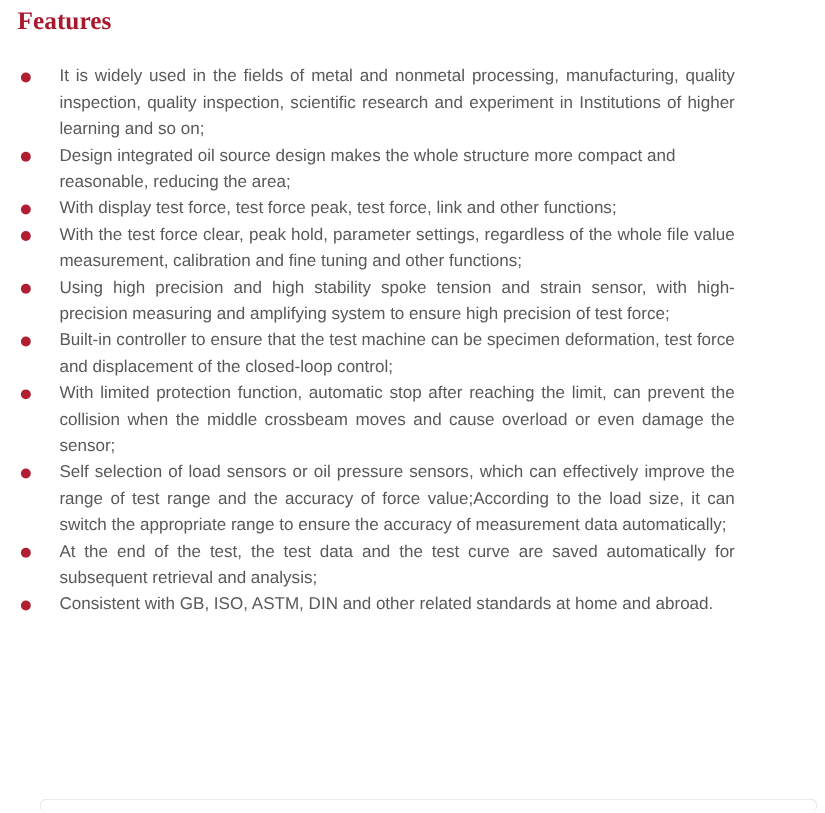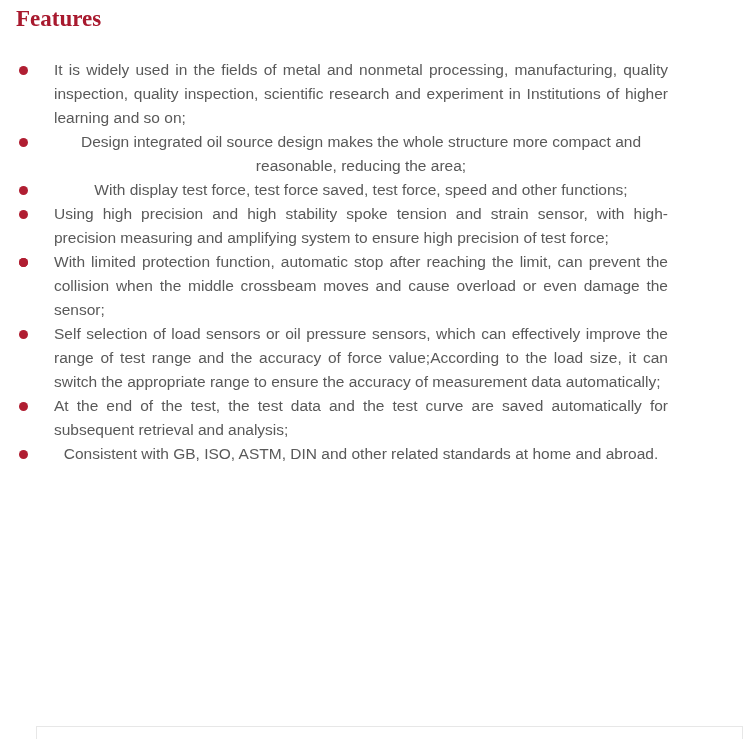--- a/index.html
+++ b/index.html
@@ -1,15 +1,15 @@
 <!DOCTYPE html>
 <html style="--accent-red: #a8192e; --bullet-red: #b01e32; --body-text: #595959;"><head>
 <meta charset="utf-8">
 <style>
-  * { margin: 0; padding: 0; box-sizing: border-box; }
+  * { margin: 0; padding: 0; box-sizing: border-box; border-radius: 13px; }
   html, body { background: #ffffff; }
   .page {
     position: relative;
     width: 750px;
     height: 739px;
     background: #ffffff;
     overflow: hidden;
     font-family: "Liberation Sans", sans-serif;
   }
   .title {
@@ -30,21 +30,21 @@
   }
   .feature-item {
     position: relative;
     padding-left: 54px;
     padding-right: 12px;
     font-size: 15.5px;
     line-height: 24px;
     color: var(--body-text, #595959);
     text-align: justify;
   }
-  .feature-item.no-justify { text-align: center; }
+  .feature-item.no-justify { text-align: left; }
   .bullet {
     position: absolute;
     left: 19px;
     top: 8px;
     width: 9px;
     height: 9px;
     border-radius: 50%;
     background: var(--bullet-red, #b01e32);
   }
   .table-edge {
@@ -69,28 +69,33 @@
       <li class="feature-item">
       <span class="bullet"></span>
       <span>It is widely used in the fields of metal and nonmetal processing, manufacturing, quality inspection, quality inspection, scientific research and experiment in Institutions of higher learning and so on;</span>
     </li>
       <li class="feature-item no-justify">
       <span class="bullet"></span>
       <span>Design integrated oil source design makes the whole structure more compact and reasonable, reducing the area;</span>
     </li>
       <li class="feature-item no-justify">
       <span class="bullet"></span>
-      <span>With display test force, test force saved, test force, speed and other functions;</span>
+      <span>With display test force, test force peak, test force, link and other functions;</span>
+    </li>
+      <li class="feature-item">
+      <span class="bullet"></span>
+      <span>With the test force clear, peak hold, parameter settings, regardless of the whole file value measurement, calibration and fine tuning and other functions;</span>
     </li>
       <li class="feature-item">
       <span class="bullet"></span>
       <span>Using high precision and high stability spoke tension and strain sensor, with high-precision measuring and amplifying system to ensure high precision of test force;</span>
     </li>
       <li class="feature-item">
       <span class="bullet"></span>
+      <span>Built-in controller to ensure that the test machine can be specimen deformation, test force and displacement of the closed-loop control;</span>
     </li>
       <li class="feature-item">
       <span class="bullet"></span>
       <span>With limited protection function, automatic stop after reaching the limit, can prevent the collision when the middle crossbeam moves and cause overload or even damage the sensor;</span>
     </li>
       <li class="feature-item">
       <span class="bullet"></span>
       <span>Self selection of load sensors or oil pressure sensors, which can effectively improve the range of test range and the accuracy of force value;According to the load size, it can switch the appropriate range to ensure the accuracy of measurement data automatically;</span>
     </li>
       <li class="feature-item">

